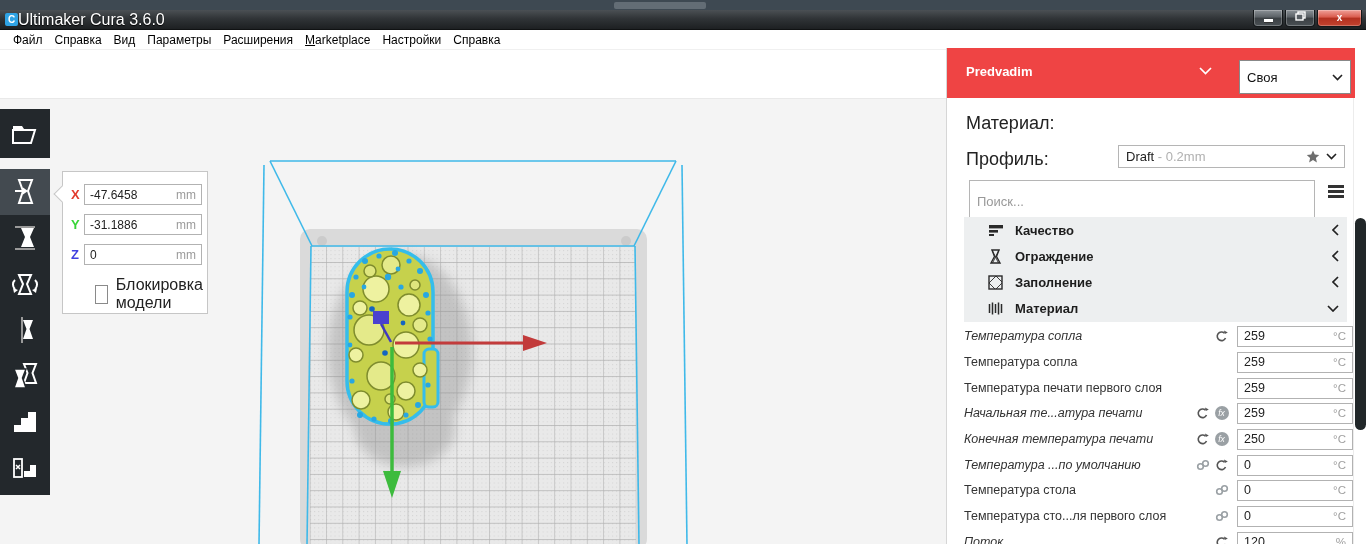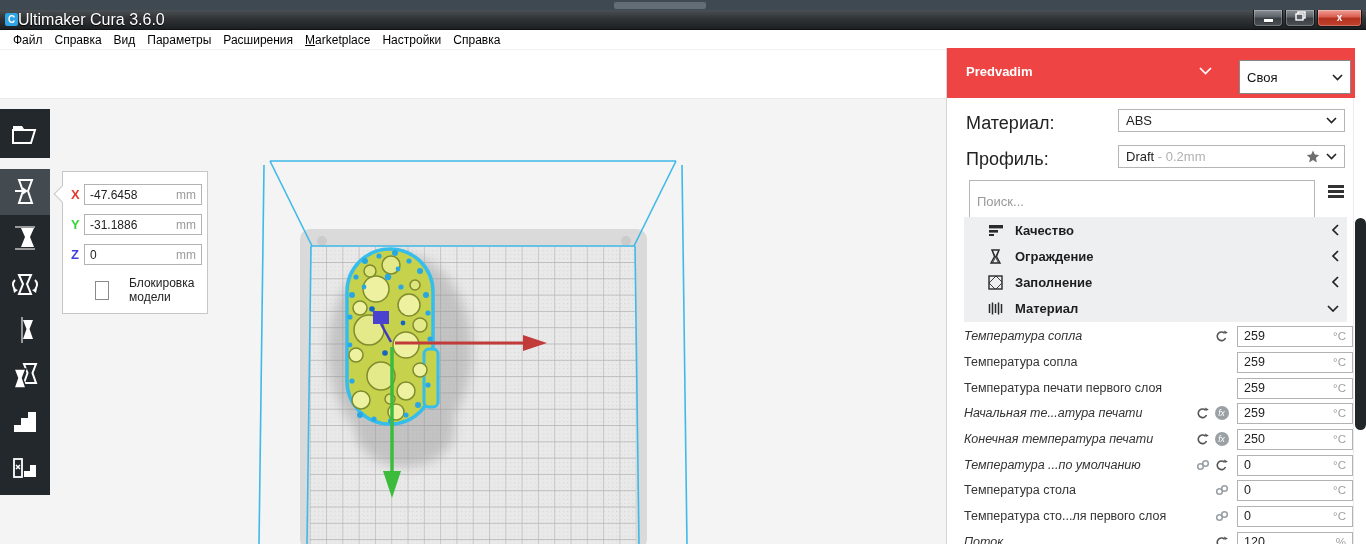--- a/index.html
+++ b/index.html
@@ -60,21 +60,21 @@
   .move-panel .notch { position:absolute; left:-7px; top:16px; width:12px; height:12px; background:#fff;
       border-left:1px solid #c6c6c6; border-bottom:1px solid #c6c6c6; transform:rotate(45deg); }
   .axis-row { position:absolute; left:8px; display:flex; align-items:center; }
   .axis-letter { width:13px; font-size:13px; font-weight:bold; }
   .ax-x { color:#e23b2e; } .ax-y { color:#37d437; } .ax-z { color:#4040e0; }
   .axis-box { width:118px; height:21px; border:1px solid #b2b2b2; font-size:12px; color:#222;
       display:flex; align-items:center; padding:0 5px; background:#fff; }
   .axis-box .val { flex:1; } .axis-box .unit { color:#9a9a9a; }
   .lock-row { position:absolute; left:32px; top:104px; display:flex; align-items:center; }
   .lock-box { width:19px; height:19px; border:1px solid #8a8a8a; background:#fff; }
-  .lock-label { font-size:12px; color:#222; margin-left:20px; }
+  .lock-label { font-size:16px; color:#222; margin-left:8px; }
 
   
   .rpanel { position:absolute; left:946px; top:48px; width:420px; height:496px; background:#fff; border-left:1px solid #d6d6d6; }
   .rp-header { position:absolute; left:0; top:0; width:408px; height:50px; background:#ef4444; }
   .printer-name { position:absolute; left:19px; top:16px; color:#fff; font-size:13px; font-weight:bold; }
   .printer-chevron { position:absolute; left:252px; top:19px; }
   .variant-dd { position:absolute; left:292px; top:12px; width:112px; height:26px; background:#fff; border:1px solid #888;
       font-size:13px; color:#111; display:flex; align-items:center; padding:16px 7px; }
   .variant-dd span { flex:1; }
 
@@ -377,26 +377,20 @@
       <div class="variant-dd">
         <span>Своя</span>
         <svg width="11" height="7" viewBox="0 0 11 7">
             <polyline points="1,1 5.5,5.5 10,1" fill="none" stroke="#222" stroke-width="1.6"></polyline>
           </svg>
       </div>
     </div>
 
     <div class="rp-body">
       <span class="fld-label" style="top:15px;">Материал:</span>
-      <div class="dd" style="top:11px;">
-        <span class="grow">ABS</span>
-        <svg width="11" height="7" viewBox="0 0 11 7">
-            <polyline points="1,1 5.5,5.5 10,1" fill="none" stroke="#222" stroke-width="1.6"></polyline>
-          </svg>
-      </div>
 
       <span class="fld-label" style="top:51px;">Профиль:</span>
       <div class="dd" style="top:47px;">
         <span class="grow"><span>Draft</span><span class="muted"> - 0.2mm</span></span>
         <svg width="14" height="13" viewBox="0 0 14 13" style="margin-right:6px;">
             <path d="M7 0.5 L8.8 4.6 13.2 5 9.9 8 10.9 12.4 7 10.1 3.1 12.4 4.1 8 0.8 5 5.2 4.6 Z" fill="#6e6e6e"></path>
           </svg>
         <svg width="11" height="7" viewBox="0 0 11 7">
             <polyline points="1,1 5.5,5.5 10,1" fill="none" stroke="#222" stroke-width="1.6"></polyline>
           </svg>

